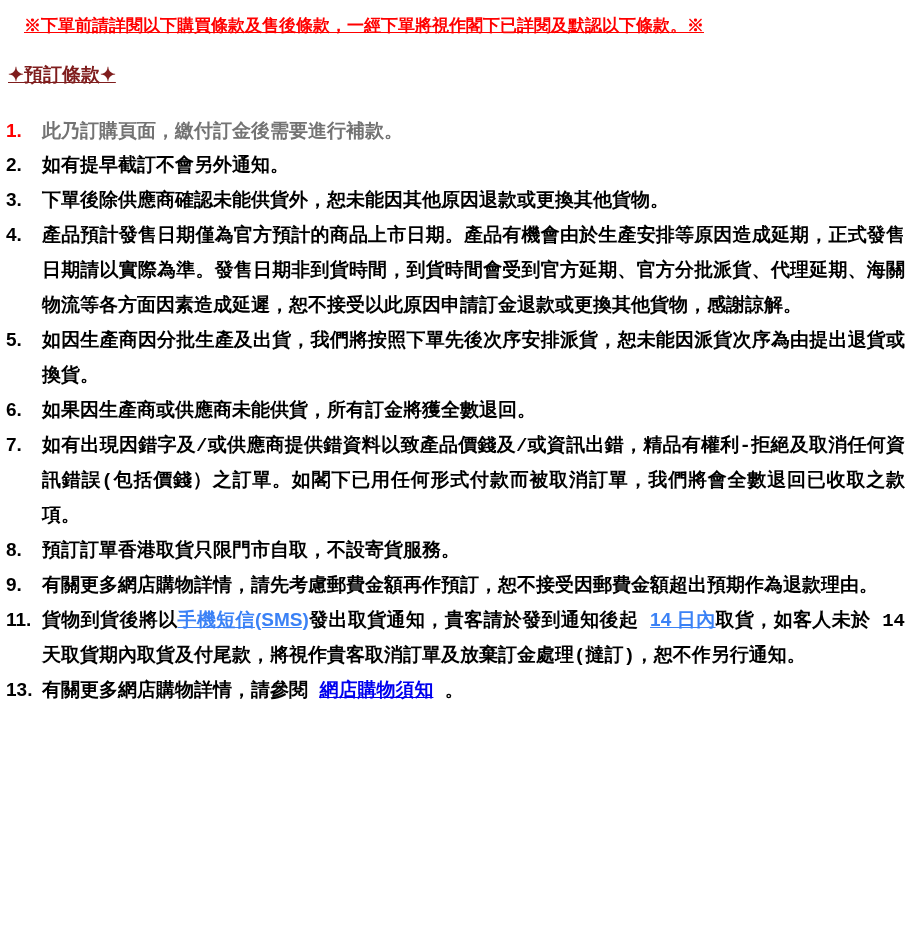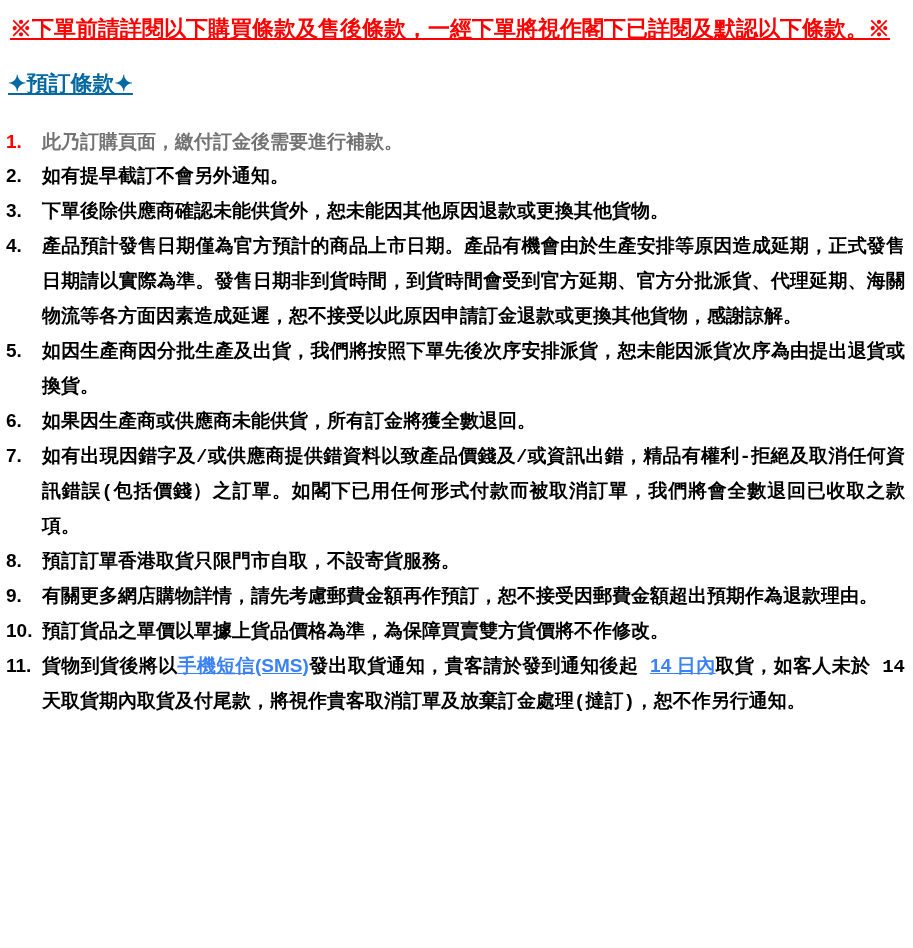--- a/index.html
+++ b/index.html
@@ -13,28 +13,28 @@
     box-sizing: border-box;
     padding: 10px 8px 10px 6px;
     font-family: "Liberation Sans", sans-serif;
     font-weight: bold;
     color: #000000;
     font-size: 19px;
   }
   .doc-title {
     color: #ff0000;
     text-decoration: underline;
-    font-size: 22px;
+    font-size: 17px;
     line-height: 1.4;
-    margin: 4px 0 24px 4px;
+    margin: 4px 0 24px 18px;
   }
   .section-heading {
-    color: #0369a1;
+    color: #7f1d1d;
     text-decoration: underline;
-    font-size: 22px;
+    font-size: 19px;
     margin: 0 0 26px 2px;
   }
   .terms-list {
     width: 100%;
   }
   .term-item {
     display: flex;
     align-items: flex-start;
     margin-bottom: 0px;
   }
@@ -94,20 +94,20 @@
     </div>
     <div class="term-item">
       <span class="term-num">8.</span>
       <span class="term-text"><span class="seg-normal">預訂訂單香港取貨只限門市自取，不設寄貨服務。</span></span>
     </div>
     <div class="term-item">
       <span class="term-num">9.</span>
       <span class="term-text"><span class="seg-normal">有關更多網店購物詳情，請先考慮郵費金額再作預訂，恕不接受因郵費金額超出預期作為退款理由。</span></span>
     </div>
     <div class="term-item">
-      <span class="term-num">10.</span>
-      <span class="term-text"><span class="seg-normal">預訂貨品之單價以單據上貨品價格為準，為保障買賣雙方貨價將不作修改。</span></span>
+      <span class="term-num">11.</span>
+      <span class="term-text"><span class="seg-normal">貨物到貨後將以</span><span class="seg-red-underline">手機短信(SMS)</span><span class="seg-normal">發出取貨通知，貴客請於發到通知後起 </span><span class="seg-red-underline">14 日內</span><span class="seg-normal">取貨，如客人未於 14 天取貨期內取貨及付尾款，將視作貴客取消訂單及放棄訂金處理(撻訂)，恕不作另行通知。</span></span>
     </div>
     <div class="term-item">
-      <span class="term-num">11.</span>
-      <span class="term-text"><span class="seg-normal">貨物到貨後將以</span><span class="seg-red-underline">手機短信(SMS)</span><span class="seg-normal">發出取貨通知，貴客請於發到通知後起 </span><span class="seg-red-underline">14 日內</span><span class="seg-normal">取貨，如客人未於 14 天取貨期內取貨及付尾款，將視作貴客取消訂單及放棄訂金處理(撻訂)，恕不作另行通知。</span></span>
+      <span class="term-num">13.</span>
+      <span class="term-text"><span class="seg-normal">有關更多網店購物詳情，請參閱 </span><span class="seg-link">網店購物須知</span><span class="seg-normal"> 。</span></span>
     </div>
   </div>
 
 </body></html>

